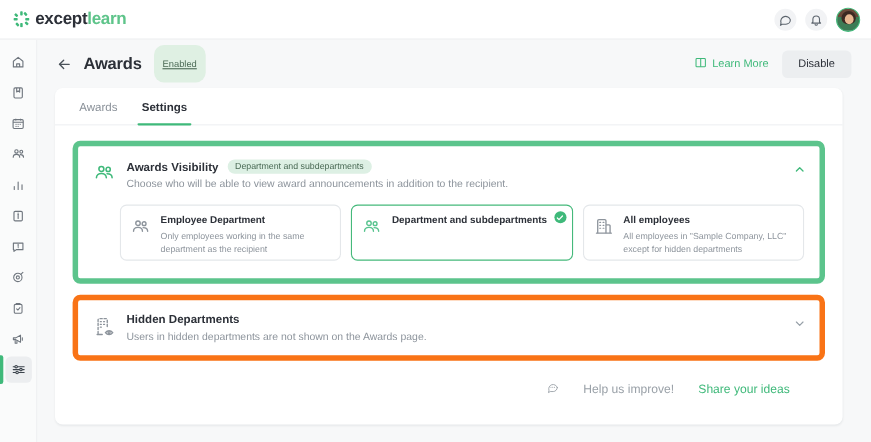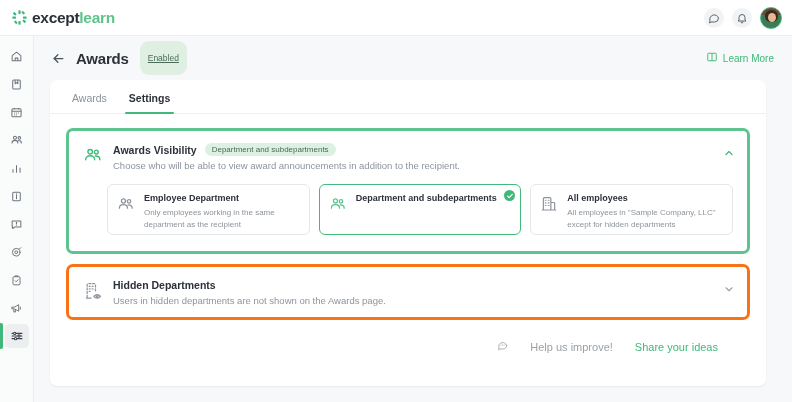--- a/index.html
+++ b/index.html
@@ -87,21 +87,21 @@
   .tab { font-size:10.5px; color:#8a9199; padding-bottom:9px; cursor:pointer; position:relative; }
   .tab.active { color:#2c3038; font-weight:600; }
   .tab.active::after{
     content:""; position:absolute; left:-4px; right:-4px; bottom:-1px; height:2px;
     background:#3fb97a; border-radius:2px;
   }
 
   .panel-body { padding:14px 16px 0 16px; }
 
   .section {
-    border:3px solid #f97316; border-radius:7px; background:#fff; margin-bottom:10px; position:relative;
+    border:5px solid #f97316; border-radius:7px; background:#fff; margin-bottom:10px; position:relative;
   }
   .section.open { border-color:#5cc48c; }
   .section-head { display:flex; padding:12px 14px 11px 14px; position:relative; cursor:pointer; }
   .section-icon { width:22px; flex:0 0 22px; padding-top:2px; }
   .section-text { margin-left:8px; }
   .section-title-row { display:flex; align-items:center; gap:8px; }
   .section-title { font-size:10.5px; font-weight:700; color:#2c3038; }
   .badge-soft {
     background:#ddf0e4; color:#4a6a55; font-size:8px; padding:2.5px 7px; border-radius:8px;
     line-height:1; white-space:nowrap;
@@ -267,20 +267,21 @@
       <div class="head-right">
         <div class="learn-more">
           <span>
             <svg viewBox="0 0 24 24" width="12" height="12" fill="none" stroke="#3fb97a" stroke-width="1.9" stroke-linejoin="round">
               <rect x="3.5" y="4.5" width="17" height="15" rx="1.5"></rect>
               <path d="M12 4.5v15"></path>
             </svg>
           </span>
           <span>Learn More</span>
         </div>
+        <button class="btn-disable">Disable</button>
       </div>
     </div>
 
     <div class="panel">
 
       <div class="tabs">
         <div class="tab">Awards</div>
         <div class="tab active">Settings</div>
       </div>
 

